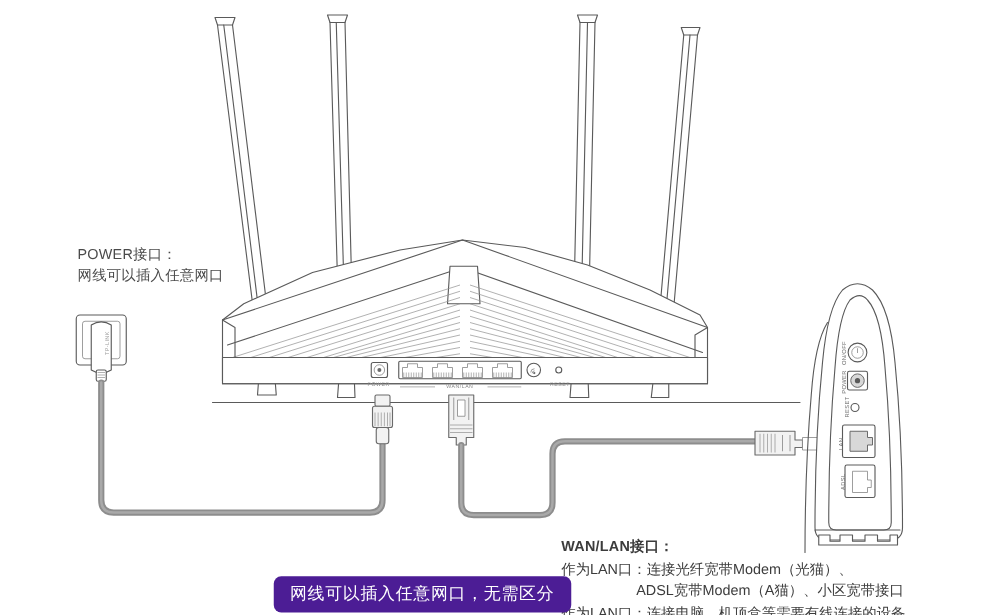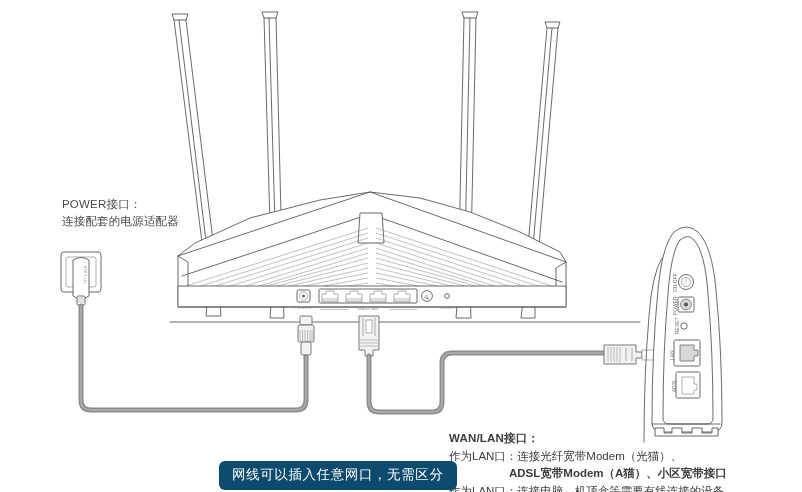--- a/index.html
+++ b/index.html
@@ -11,25 +11,25 @@
   .stage{position:absolute;left:0;top:0;width:802px;height:371px;}
   .stage svg{position:absolute;left:0;top:0;}
 
   
   .txt{position:absolute;white-space:nowrap;}
   .label-power{left:62px;top:196px;font-size:11.5px;line-height:17px;color:#4a4a4a;}
   .label-power div{letter-spacing:.2px;}
 
   .label-wanlan{left:449px;top:430px;font-size:11.5px;line-height:17.5px;color:#3c3c3c;}
   .label-wanlan .l1{letter-spacing:.2px;font-weight:bold;}
-  .label-wanlan .l3{padding-left:60px;font-weight:bold;}
+  .label-wanlan .l3{padding-left:60px;}
 
   .banner{
     position:absolute;left:219px;top:461px;
-    background:#0c4a6e;color:#ffffff;
+    background:#4c1d95;color:#ffffff;
     border-radius:6px;
     padding:5px 13px 6px 13px;
     font-size:13.5px;letter-spacing:.6px;white-space:nowrap;
   }
 
   
   .vlab{
     position:absolute;font-size:4.6px;color:#6d6d6d;
     transform-origin:left top;transform:rotate(-90deg);
     white-space:nowrap;letter-spacing:.3px;
@@ -271,21 +271,21 @@
   <span class="tplink" style="left:83px;top:284px;">TP-LINK</span>
 
   <span class="vlab" style="left:673px;top:292px;">ON/OFF</span>
   <span class="vlab" style="left:673px;top:315px;">POWER</span>
   <span class="vlab" style="left:675px;top:334px;">RESET</span>
   <span class="vlab" style="left:670px;top:360px;">LAN</span>
   <span class="vlab" style="left:672px;top:392px;">ADSL</span>
 
   <div class="txt label-power">
     <div>POWER接口：</div>
-    <div>连接配套的电源适配器</div>
+    <div>网线可以插入任意网口</div>
   </div>
 
   <div class="txt label-wanlan">
     <div class="l1">WAN/LAN接口：</div>
     <div class="l2">作为LAN口：连接光纤宽带Modem（光猫）、</div>
     <div class="l3">ADSL宽带Modem（A猫）、小区宽带接口</div>
     <div class="l4">作为LAN口：连接电脑、机顶盒等需要有线连接的设备</div>
   </div>
 
   <div class="banner">网线可以插入任意网口，无需区分</div>

